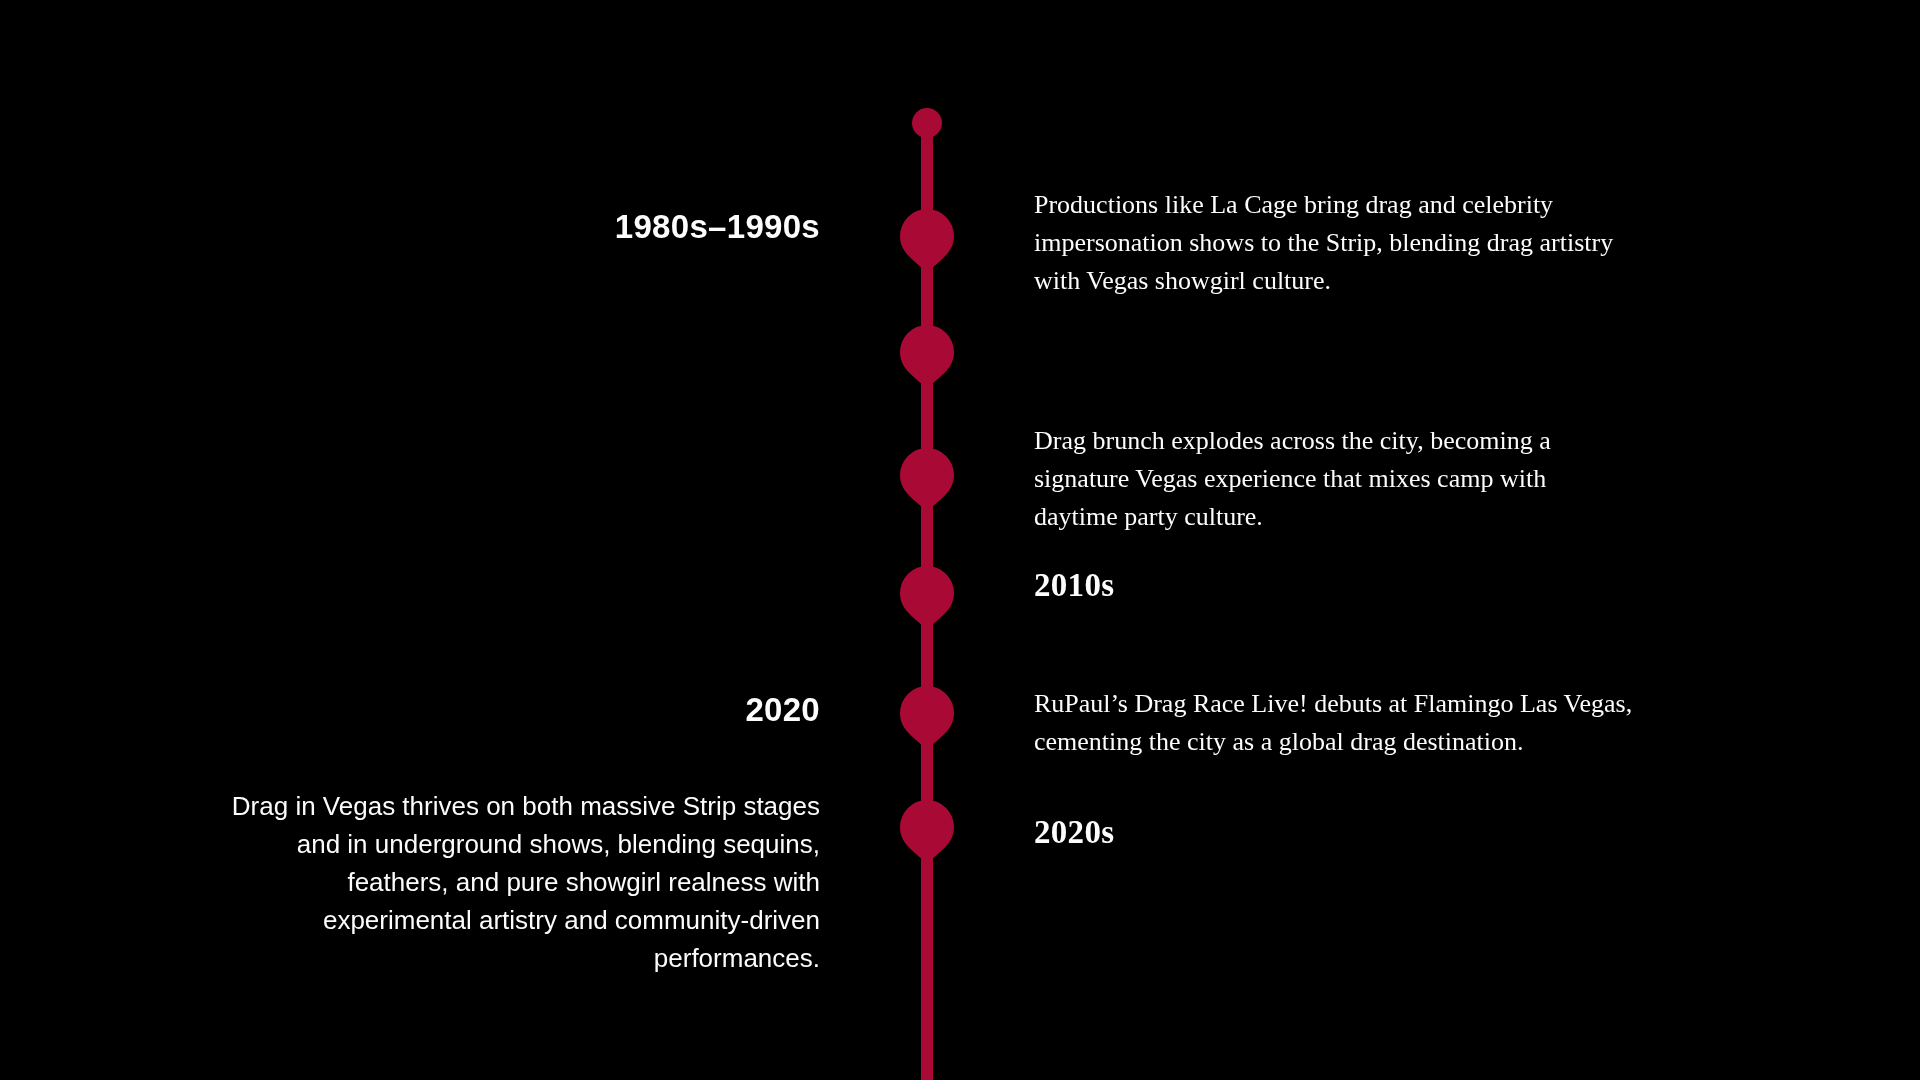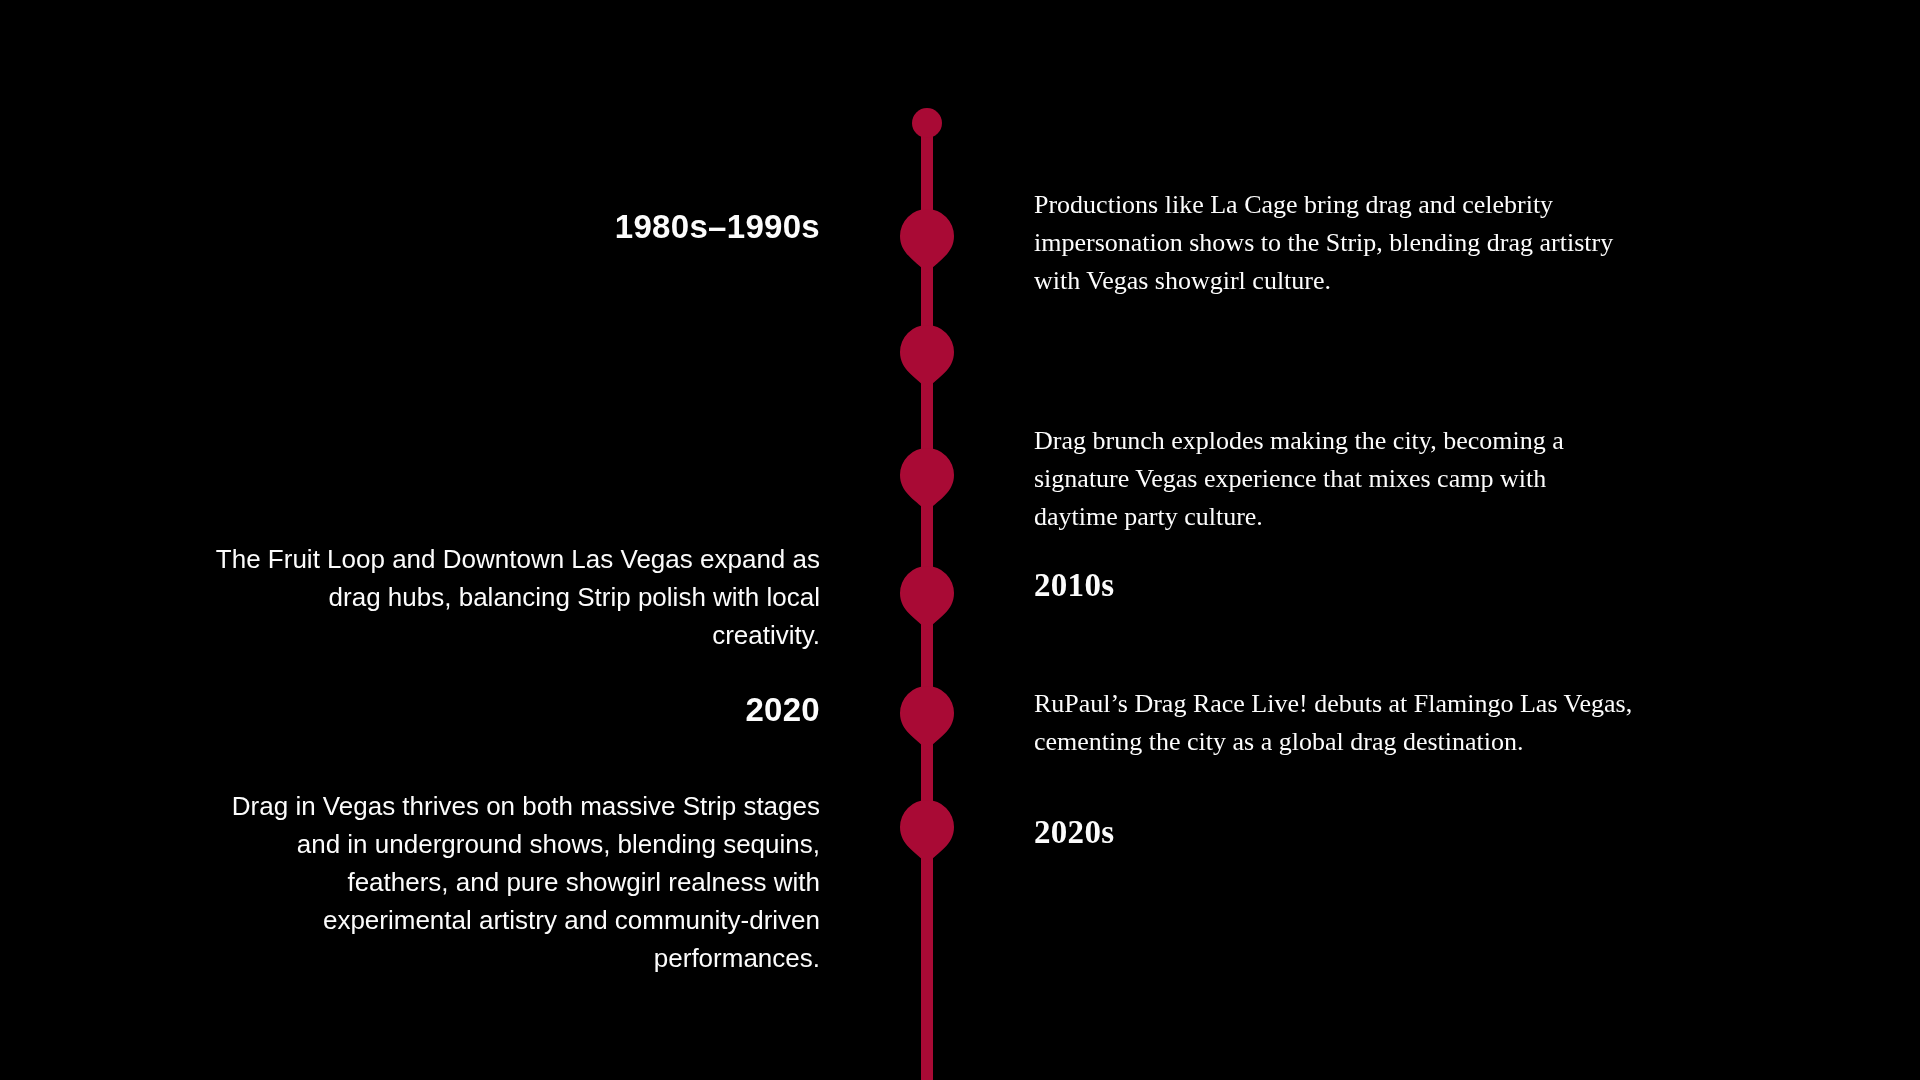--- a/index.html
+++ b/index.html
@@ -78,28 +78,25 @@
   <svg class="marker m5" viewBox="0 0 58 66">
       <path d="M29 64 C18 52 2 45 2 27 A27 27 0 1 1 56 27 C56 45 40 52 29 64 Z"></path>
     </svg>
 
   <div class="era left-col era0">1980s–1990s</div>
   <div class="desc right-col desc0">Productions like La Cage bring drag and celebrity
 impersonation shows to the Strip, blending drag artistry
 with Vegas showgirl culture.</div>
 
 
-  <div class="desc right-col desc2">Drag brunch explodes making the city, becoming a
+  <div class="desc right-col desc2">Drag brunch explodes across the city, becoming a
 signature Vegas experience that mixes camp with
 daytime party culture.</div>
 
   <div class="era right-col era3">2010s</div>
-  <div class="desc left-col desc3">The Fruit Loop and Downtown Las Vegas expand as
-drag hubs, balancing Strip polish with local
-creativity.</div>
 
   <div class="era left-col era4">2020</div>
   <div class="desc right-col desc4">RuPaul’s Drag Race Live! debuts at Flamingo Las Vegas,
 cementing the city as a global drag destination.</div>
 
   <div class="era right-col era5">2020s</div>
   <div class="desc left-col desc5">Drag in Vegas thrives on both massive Strip stages
 and in underground shows, blending sequins,
 feathers, and pure showgirl realness with
 experimental artistry and community-driven

